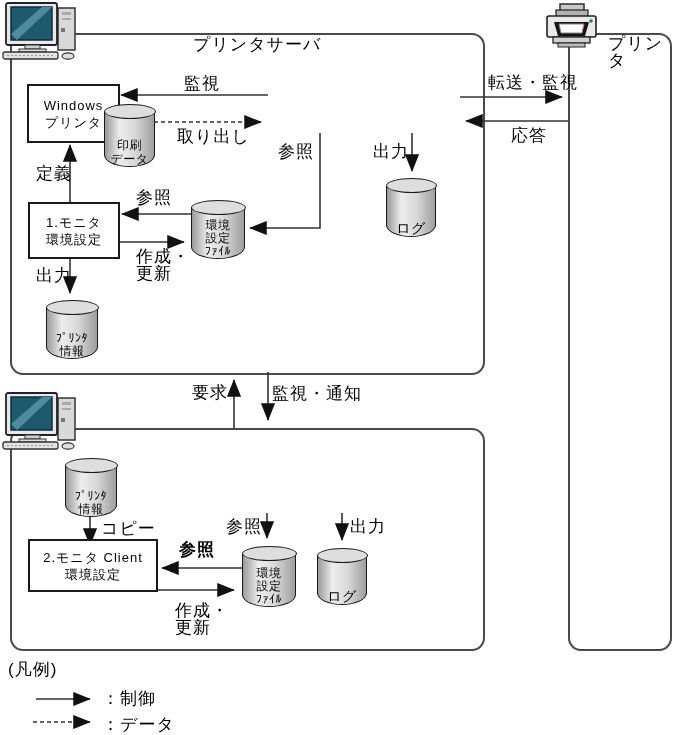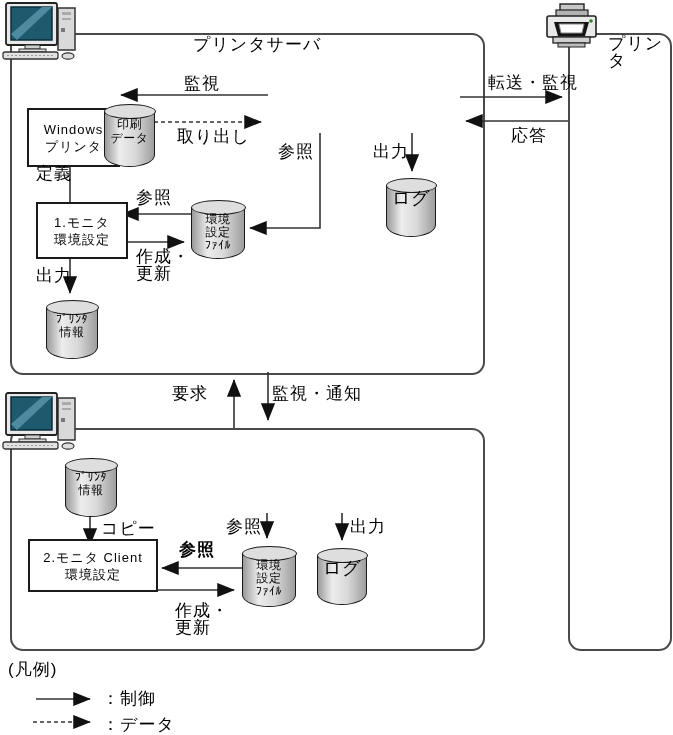--- a/index.html
+++ b/index.html
@@ -13,30 +13,30 @@
   .node{
     position:absolute;border:2px solid #1a1a1a;background:#fff;z-index:3;
     display:flex;align-items:center;justify-content:center;text-align:center;
     font-size:13px;line-height:17px;white-space:pre-line;letter-spacing:1px;
   }
   .cyl{
     position:absolute;z-index:3;
     border:1.5px solid #1a1a1a;border-top:none;
     border-radius:0 0 50% 50% / 0 0 12px 12px;
     background:linear-gradient(90deg,#9a9a9a 0%,#ededed 30%,#d8d8d8 62%,#9e9e9e 100%);
-    display:flex;align-items:flex-start;justify-content:center;text-align:center;font-family:Liberation Serif, serif;
+    display:flex;align-items:flex-end;justify-content:center;text-align:center;font-family:Liberation Serif, serif;
   }
   .cyl::before{
     content:"";position:absolute;top:-8px;left:-1.5px;right:-1.5px;height:15px;
     background:#dedede;border:1.5px solid #1a1a1a;border-radius:50%;box-sizing:border-box;
   }
   .cyl span{position:relative;z-index:1;margin-top:5px;white-space:pre-line;letter-spacing:0.5px;}
   .cyl-txt-2{font-size:12px;line-height:14px;}
   .cyl-txt-3{font-size:12px;line-height:13px;}
-  .cyl-txt-1{font-size:18px;line-height:15px;letter-spacing:2px;}
+  .cyl-txt-1{font-size:14px;line-height:15px;letter-spacing:2px;}
   .lbl{
     position:absolute;z-index:4;font-size:17px;line-height:17px;
     white-space:pre-line;letter-spacing:1px;
   }
   .lbl.bold{font-weight:bold;}
   #wires{position:absolute;left:0;top:0;z-index:2;}
   .icon{position:absolute;z-index:4;}
 </style>
 </head>
 <body>
@@ -69,23 +69,23 @@
       <path d="M90,516 V545" marker-end="url(#ah)"></path>
       <path d="M267,513 V538" marker-end="url(#ah)"></path>
       <path d="M342,513 V540" marker-end="url(#ah)"></path>
       <path d="M242,568 H162" marker-end="url(#ah)"></path>
       <path d="M154,590 H234" marker-end="url(#ah)"></path>
       <path d="M36,699 H90" marker-end="url(#ah)"></path>
       <path d="M33,722 H90" stroke-dasharray="4 3" marker-end="url(#ah)"></path>
     </g>
   </svg>
 
-  <div class="node" style="left:27px;top:84px;width:89px;height:55px;margin-top:24px;">Windows
+  <div class="node" style="left:27px;top:84px;width:89px;height:55px;">Windows
 プリンタ</div>
-  <div class="node" style="left:28px;top:202px;width:88px;height:53px;margin-left:8px;">1.モニタ
+  <div class="node" style="left:28px;top:202px;width:88px;height:53px;">1.モニタ
 環境設定</div>
   <div class="node" style="left:28px;top:539px;width:126px;height:49px;">2.モニタ Client
 環境設定</div>
 
   <div class="cyl" style="left:104px;top:112px;width:49px;height:54px;">
       <span class="cyl-txt-2">印刷
 データ</span>
     </div>
   <div class="cyl" style="left:191px;top:208px;width:52px;height:50px;">
       <span class="cyl-txt-3">環境
@@ -160,21 +160,21 @@
   <div class="lbl" style="left:177px;top:128px;">取り出し</div>
   <div class="lbl" style="left:488px;top:74px;">転送・監視</div>
   <div class="lbl" style="left:511px;top:127px;">応答</div>
   <div class="lbl" style="left:278px;top:143px;">参照</div>
   <div class="lbl" style="left:373px;top:143px;">出力</div>
   <div class="lbl" style="left:36px;top:165px;">定義</div>
   <div class="lbl" style="left:136px;top:189px;">参照</div>
   <div class="lbl" style="left:136px;top:248px;">作成・
 更新</div>
   <div class="lbl" style="left:36px;top:267px;">出力</div>
-  <div class="lbl" style="left:172px;top:385px;">要求</div>
+  <div class="lbl" style="left:192px;top:385px;font-family:Liberation Mono, monospace;">要求</div>
   <div class="lbl" style="left:272px;top:385px;">監視・通知</div>
   <div class="lbl" style="left:101px;top:520px;">コピー</div>
   <div class="lbl" style="left:226px;top:518px;">参照</div>
   <div class="lbl" style="left:350px;top:518px;">出力</div>
   <div class="lbl bold" style="left:179px;top:541px;">参照</div>
   <div class="lbl" style="left:175px;top:602px;">作成・
 更新</div>
 
   <div class="lbl" style="left:8px;top:661px;">(凡例)</div>
   <div class="lbl" style="left:102px;top:690px;">：制御</div>

